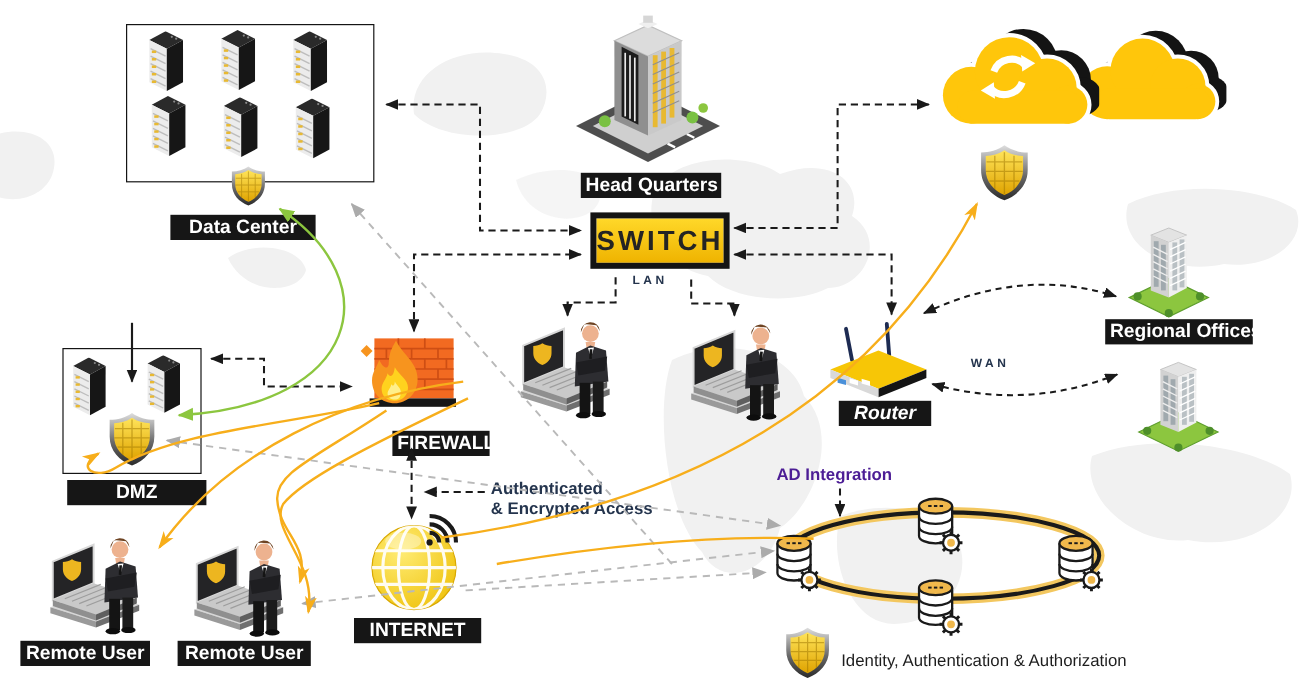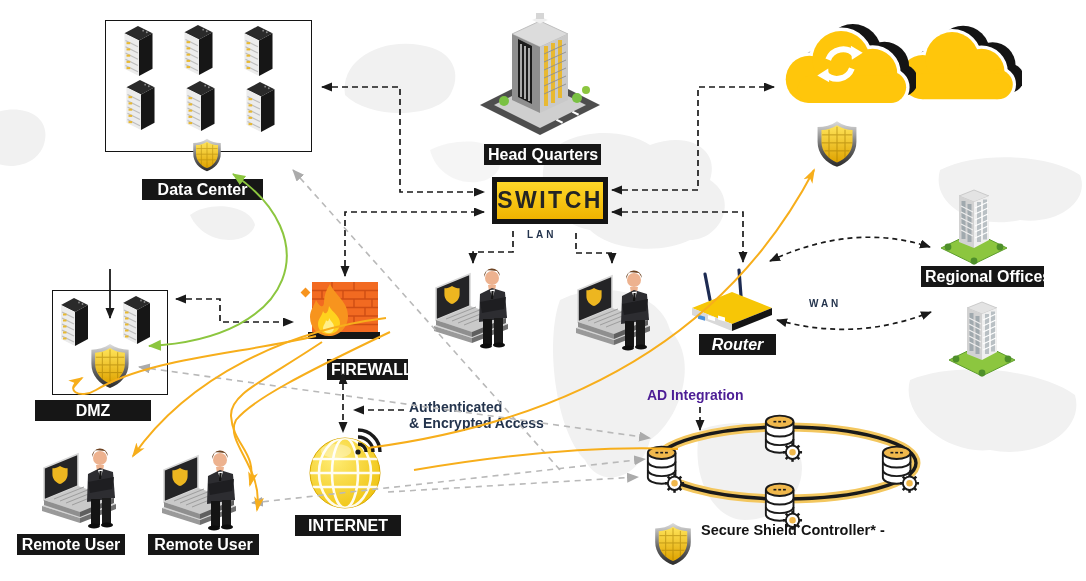--- a/index.html
+++ b/index.html
@@ -367,21 +367,21 @@
   <div class="box" style="left:52px;top:290px;width:116px;height:105px;"></div>
   <svg class="icon" style="left:60px;top:298px;width:30px;height:50px;">
       <use href="#sym-rack"></use>
     </svg>
   <svg class="icon" style="left:122px;top:296px;width:30px;height:50px;">
       <use href="#sym-rack"></use>
     </svg>
   <svg class="icon" style="left:90px;top:343px;width:40px;height:46px;">
       <use href="#sym-shield"></use>
     </svg>
-  <div class="tag" style="left:35px;top:400px;width:116px;">DMZ</div>
+  <div class="tag" style="left:56px;top:400px;width:116px;">DMZ</div>
 
   <svg class="icon" style="left:306px;top:434px;width:78px;height:78px;" viewBox="0 0 78 78">
     <circle cx="39" cy="39" r="35" fill="url(#gGlobe)" stroke="#d9a800" stroke-width="1"></circle>
     <g clip-path="url(#clipGlobe)" stroke="#ffffff" stroke-width="2.6" fill="none" opacity="0.92">
       <ellipse cx="39" cy="39" rx="13" ry="35"></ellipse>
         <ellipse cx="39" cy="39" rx="26" ry="35"></ellipse>
       <line x1="4" y1="25" x2="74" y2="25"></line>
         <line x1="4" y1="39" x2="74" y2="39"></line>
         <line x1="4" y1="53" x2="74" y2="53"></line>
     </g>
@@ -421,21 +421,21 @@
   <svg class="icon" style="left:880px;top:444px;width:40px;height:50px;">
       <use href="#sym-db"></use>
     </svg>
   <svg class="icon" style="left:763px;top:481px;width:40px;height:50px;">
       <use href="#sym-db"></use>
     </svg>
 
   <svg class="icon" style="left:654px;top:522px;width:38px;height:44px;">
       <use href="#sym-shield"></use>
     </svg>
-  <div class="ctrl-title" style="left:701px;top:522px;">Secure Shield Controller* -</div>
+  <div class="ctrl-sub" style="left:701px;top:542px;">Identity, Authentication &amp; Authorization</div>
 
   <svg class="layer" width="1086" height="581" viewBox="0 0 1086 581">
     <defs>
       <marker id="mB" markerUnits="userSpaceOnUse" markerWidth="12" markerHeight="10" refX="10" refY="4.5" orient="auto-start-reverse">
         <path d="M0,0 L11,4.5 L0,9 Z" fill="#1a1a1a"></path>
       </marker>
       <marker id="mG" markerUnits="userSpaceOnUse" markerWidth="13" markerHeight="11" refX="11" refY="5" orient="auto-start-reverse">
         <path d="M0,0 L12,5 L0,10 Z" fill="#ababab"></path>
       </marker>
       <marker id="mGr" markerUnits="userSpaceOnUse" markerWidth="14" markerHeight="12" refX="12" refY="5.5" orient="auto-start-reverse">

